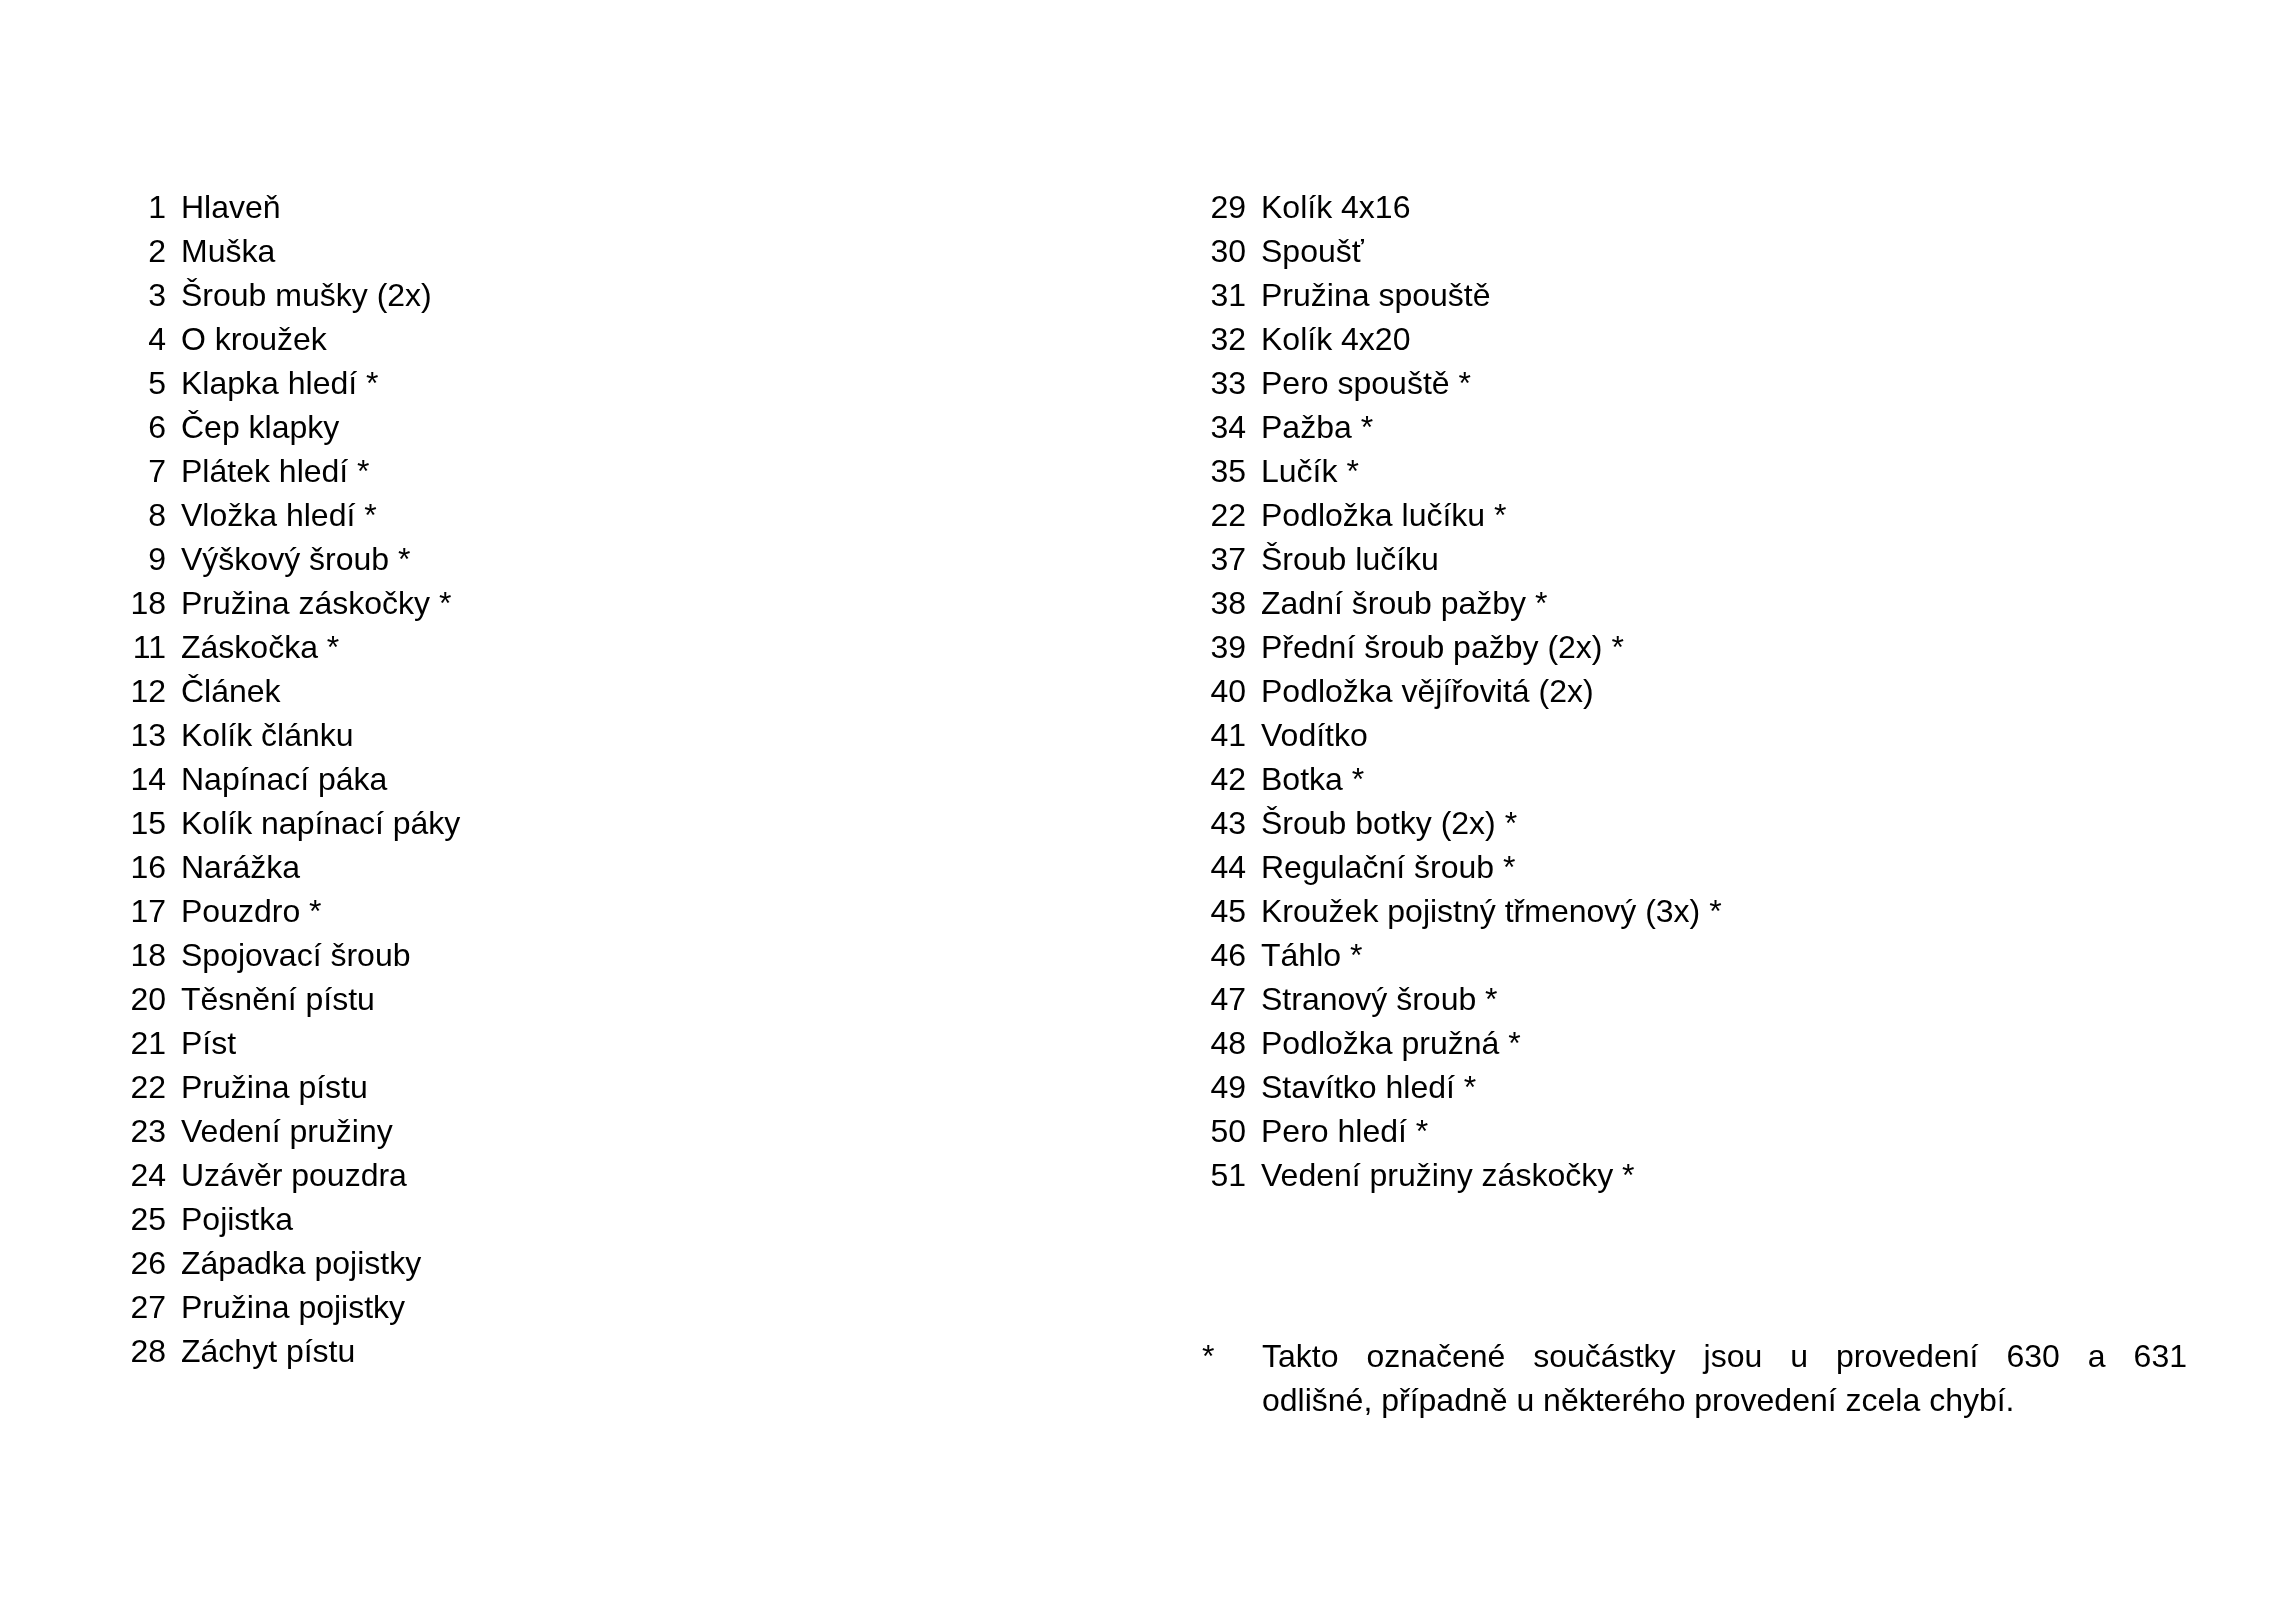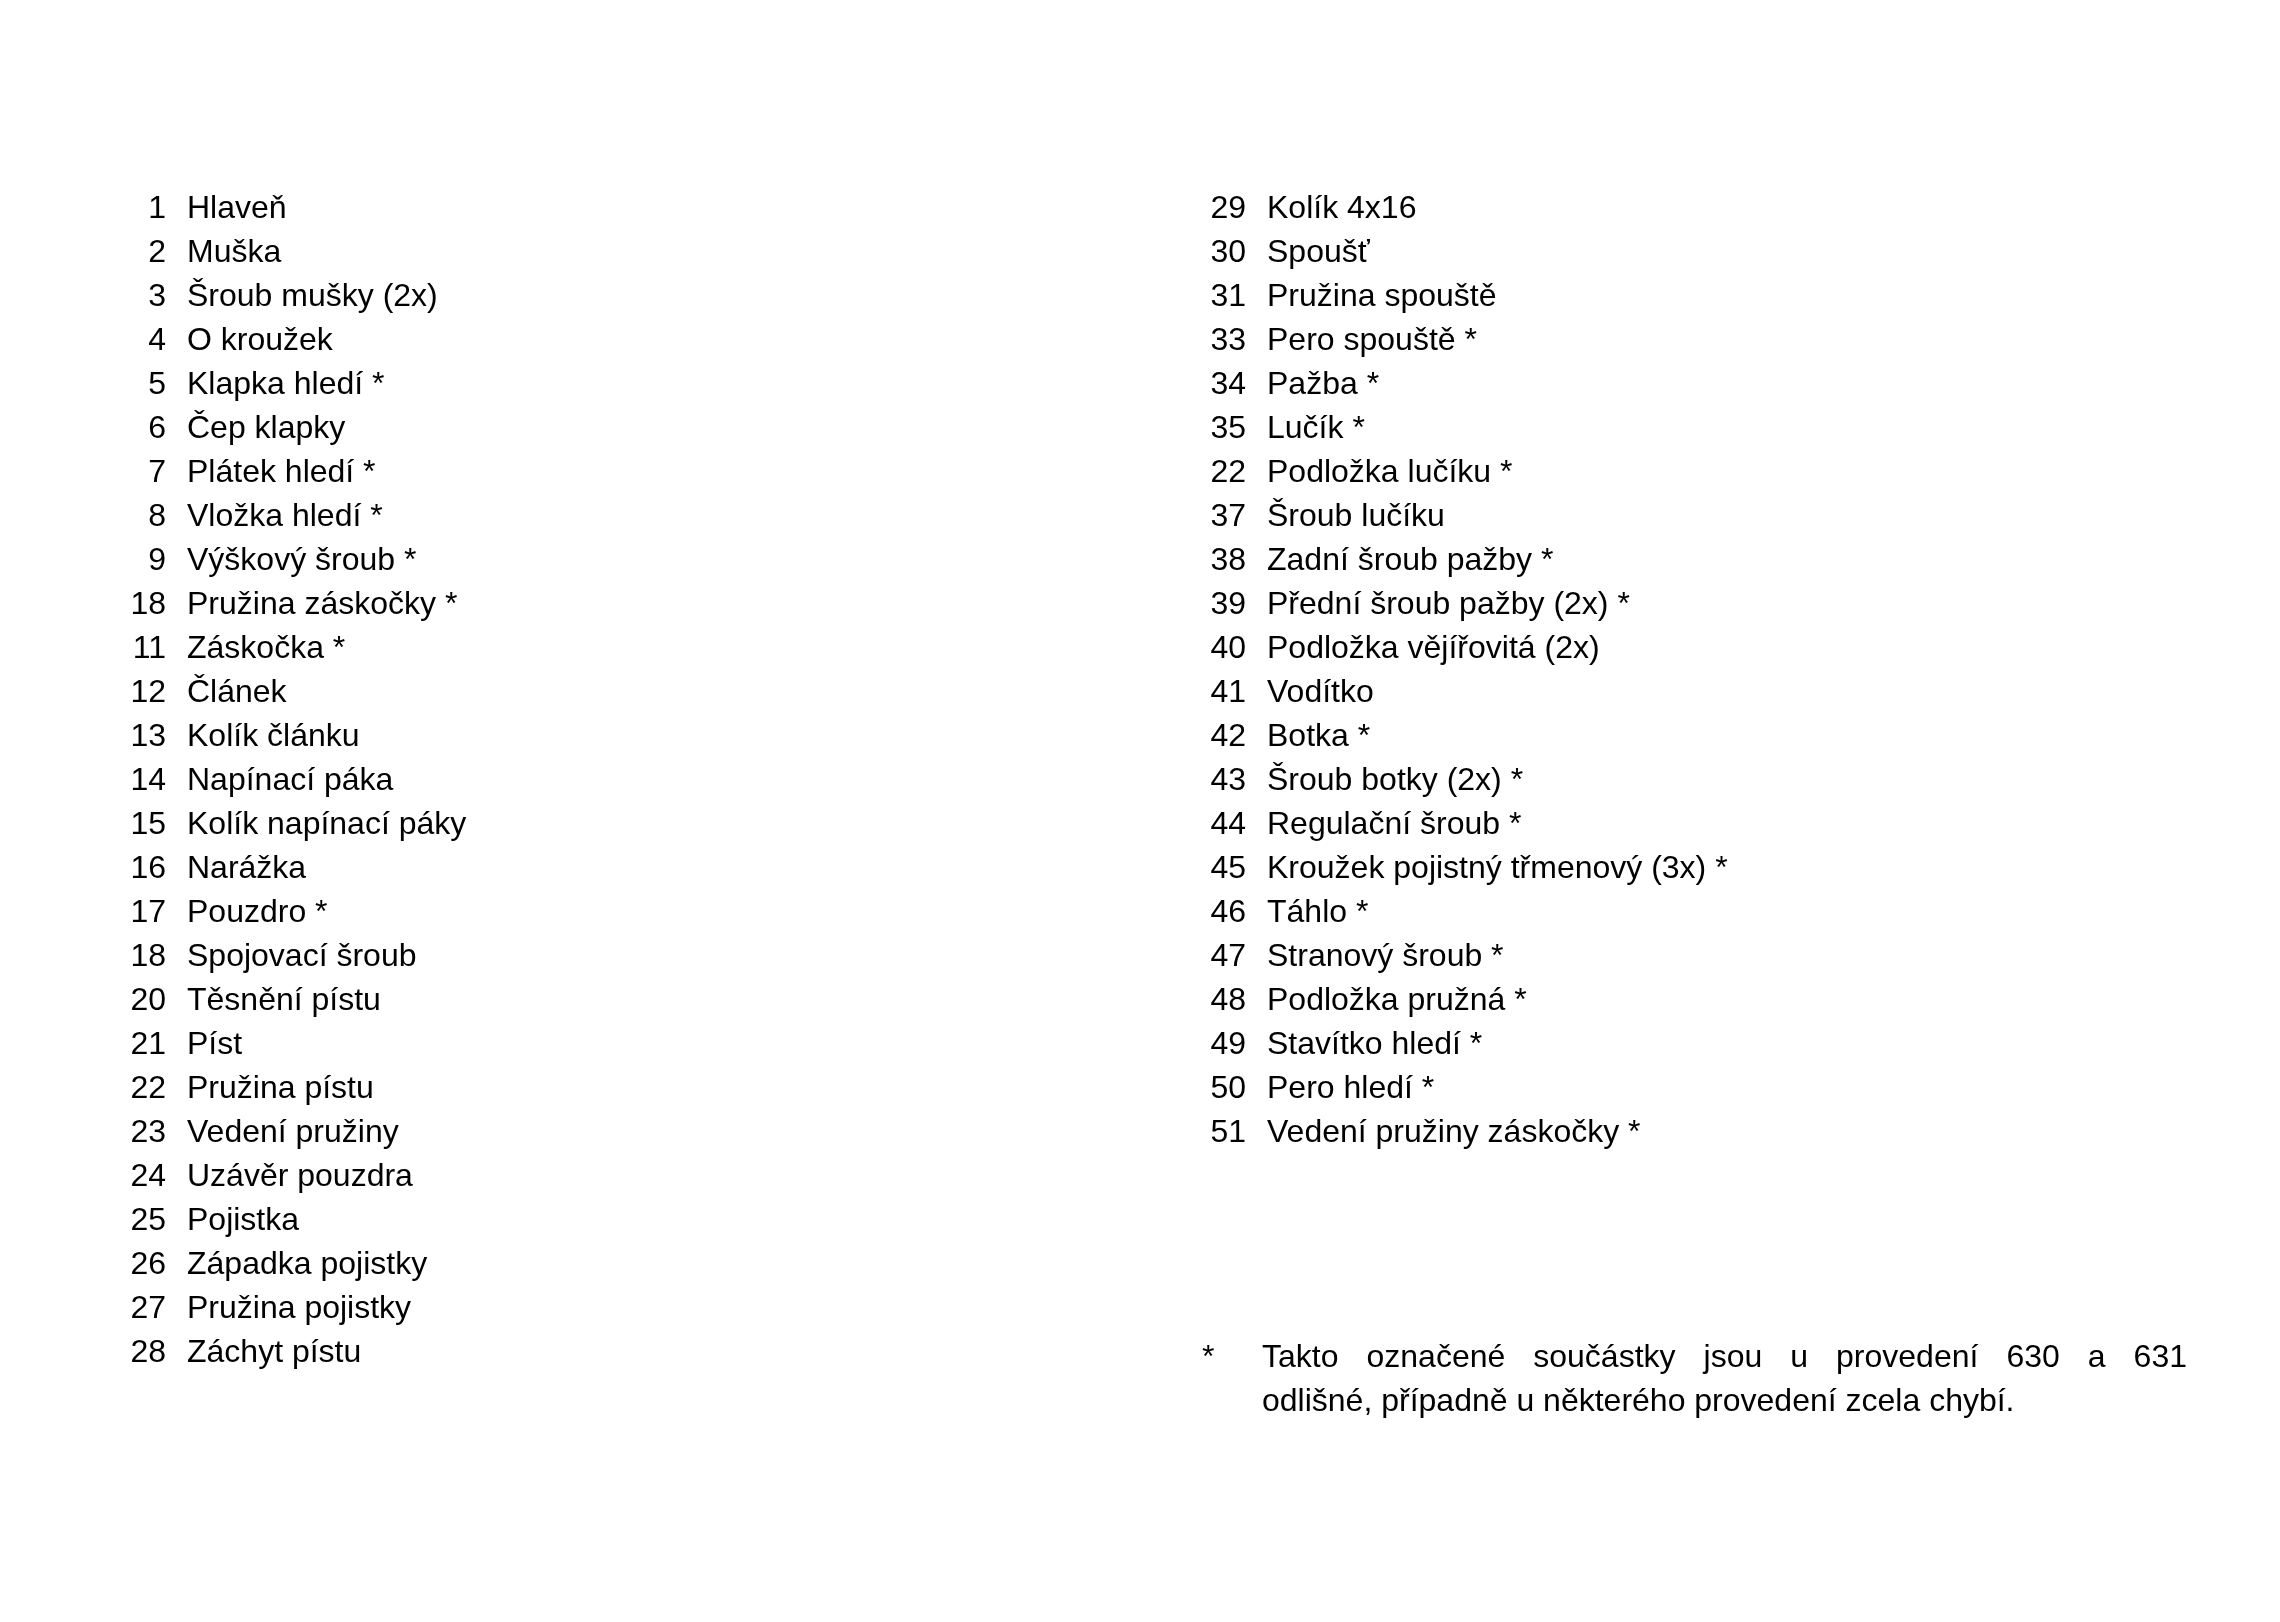--- a/index.html
+++ b/index.html
@@ -29,21 +29,21 @@
   }
   .col-left  { left: 115px; }
   .col-right { left: 1195px; }
   .row { display: flex; }
   .num {
     flex: none;
     width: 51px;
     text-align: right;
   }
   .label {
-    margin-left: 21px;
+    margin-left: 15px;
   }
   .footnote {
     position: absolute;
     top: 1334px;
     left: 1202px;
     font-size: 32px;
     line-height: 44px;
   }
   .footnote-marker {
     position: absolute;
@@ -180,20 +180,24 @@
         <span class="num">29</span>
         <span class="label">Kolík 4x16</span>
       </div>
       <div class="row">
         <span class="num">30</span>
         <span class="label">Spoušť</span>
       </div>
       <div class="row">
         <span class="num">31</span>
         <span class="label">Pružina spouště</span>
+      </div>
+      <div class="row">
+        <span class="num">32</span>
+        <span class="label">Kolík 4x20</span>
       </div>
       <div class="row">
         <span class="num">33</span>
         <span class="label">Pero spouště *</span>
       </div>
       <div class="row">
         <span class="num">34</span>
         <span class="label">Pažba *</span>
       </div>
       <div class="row">

